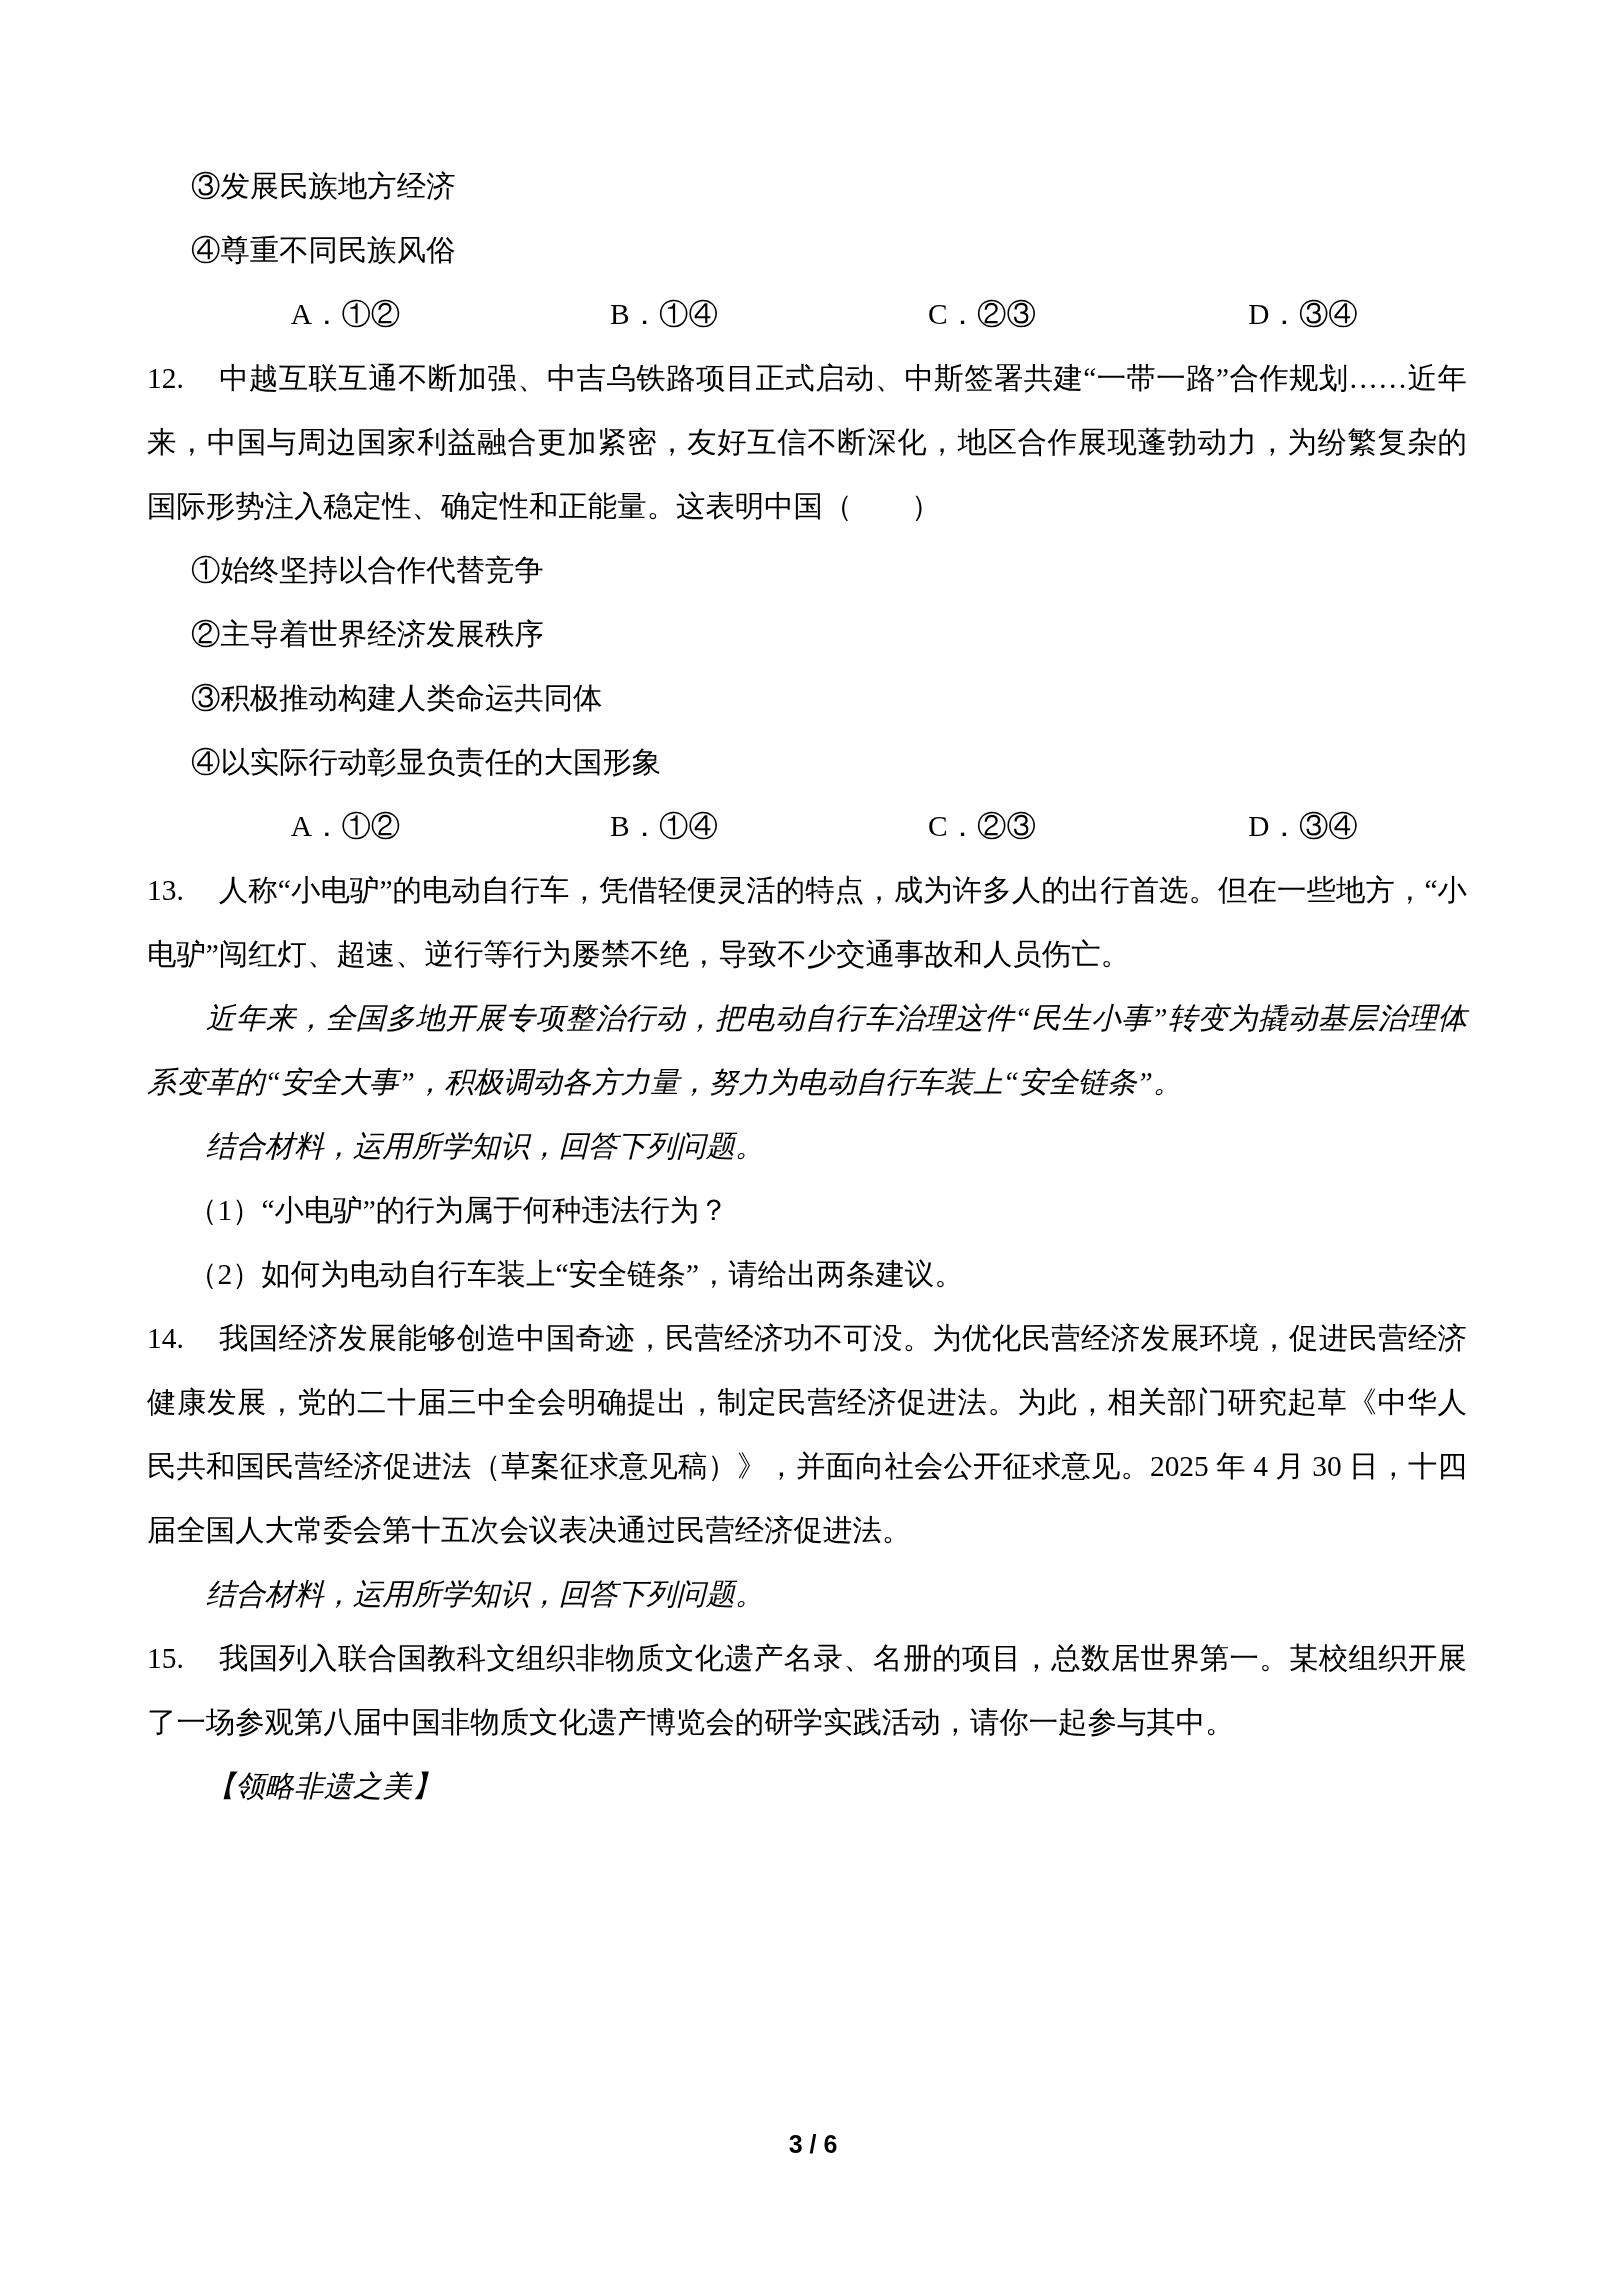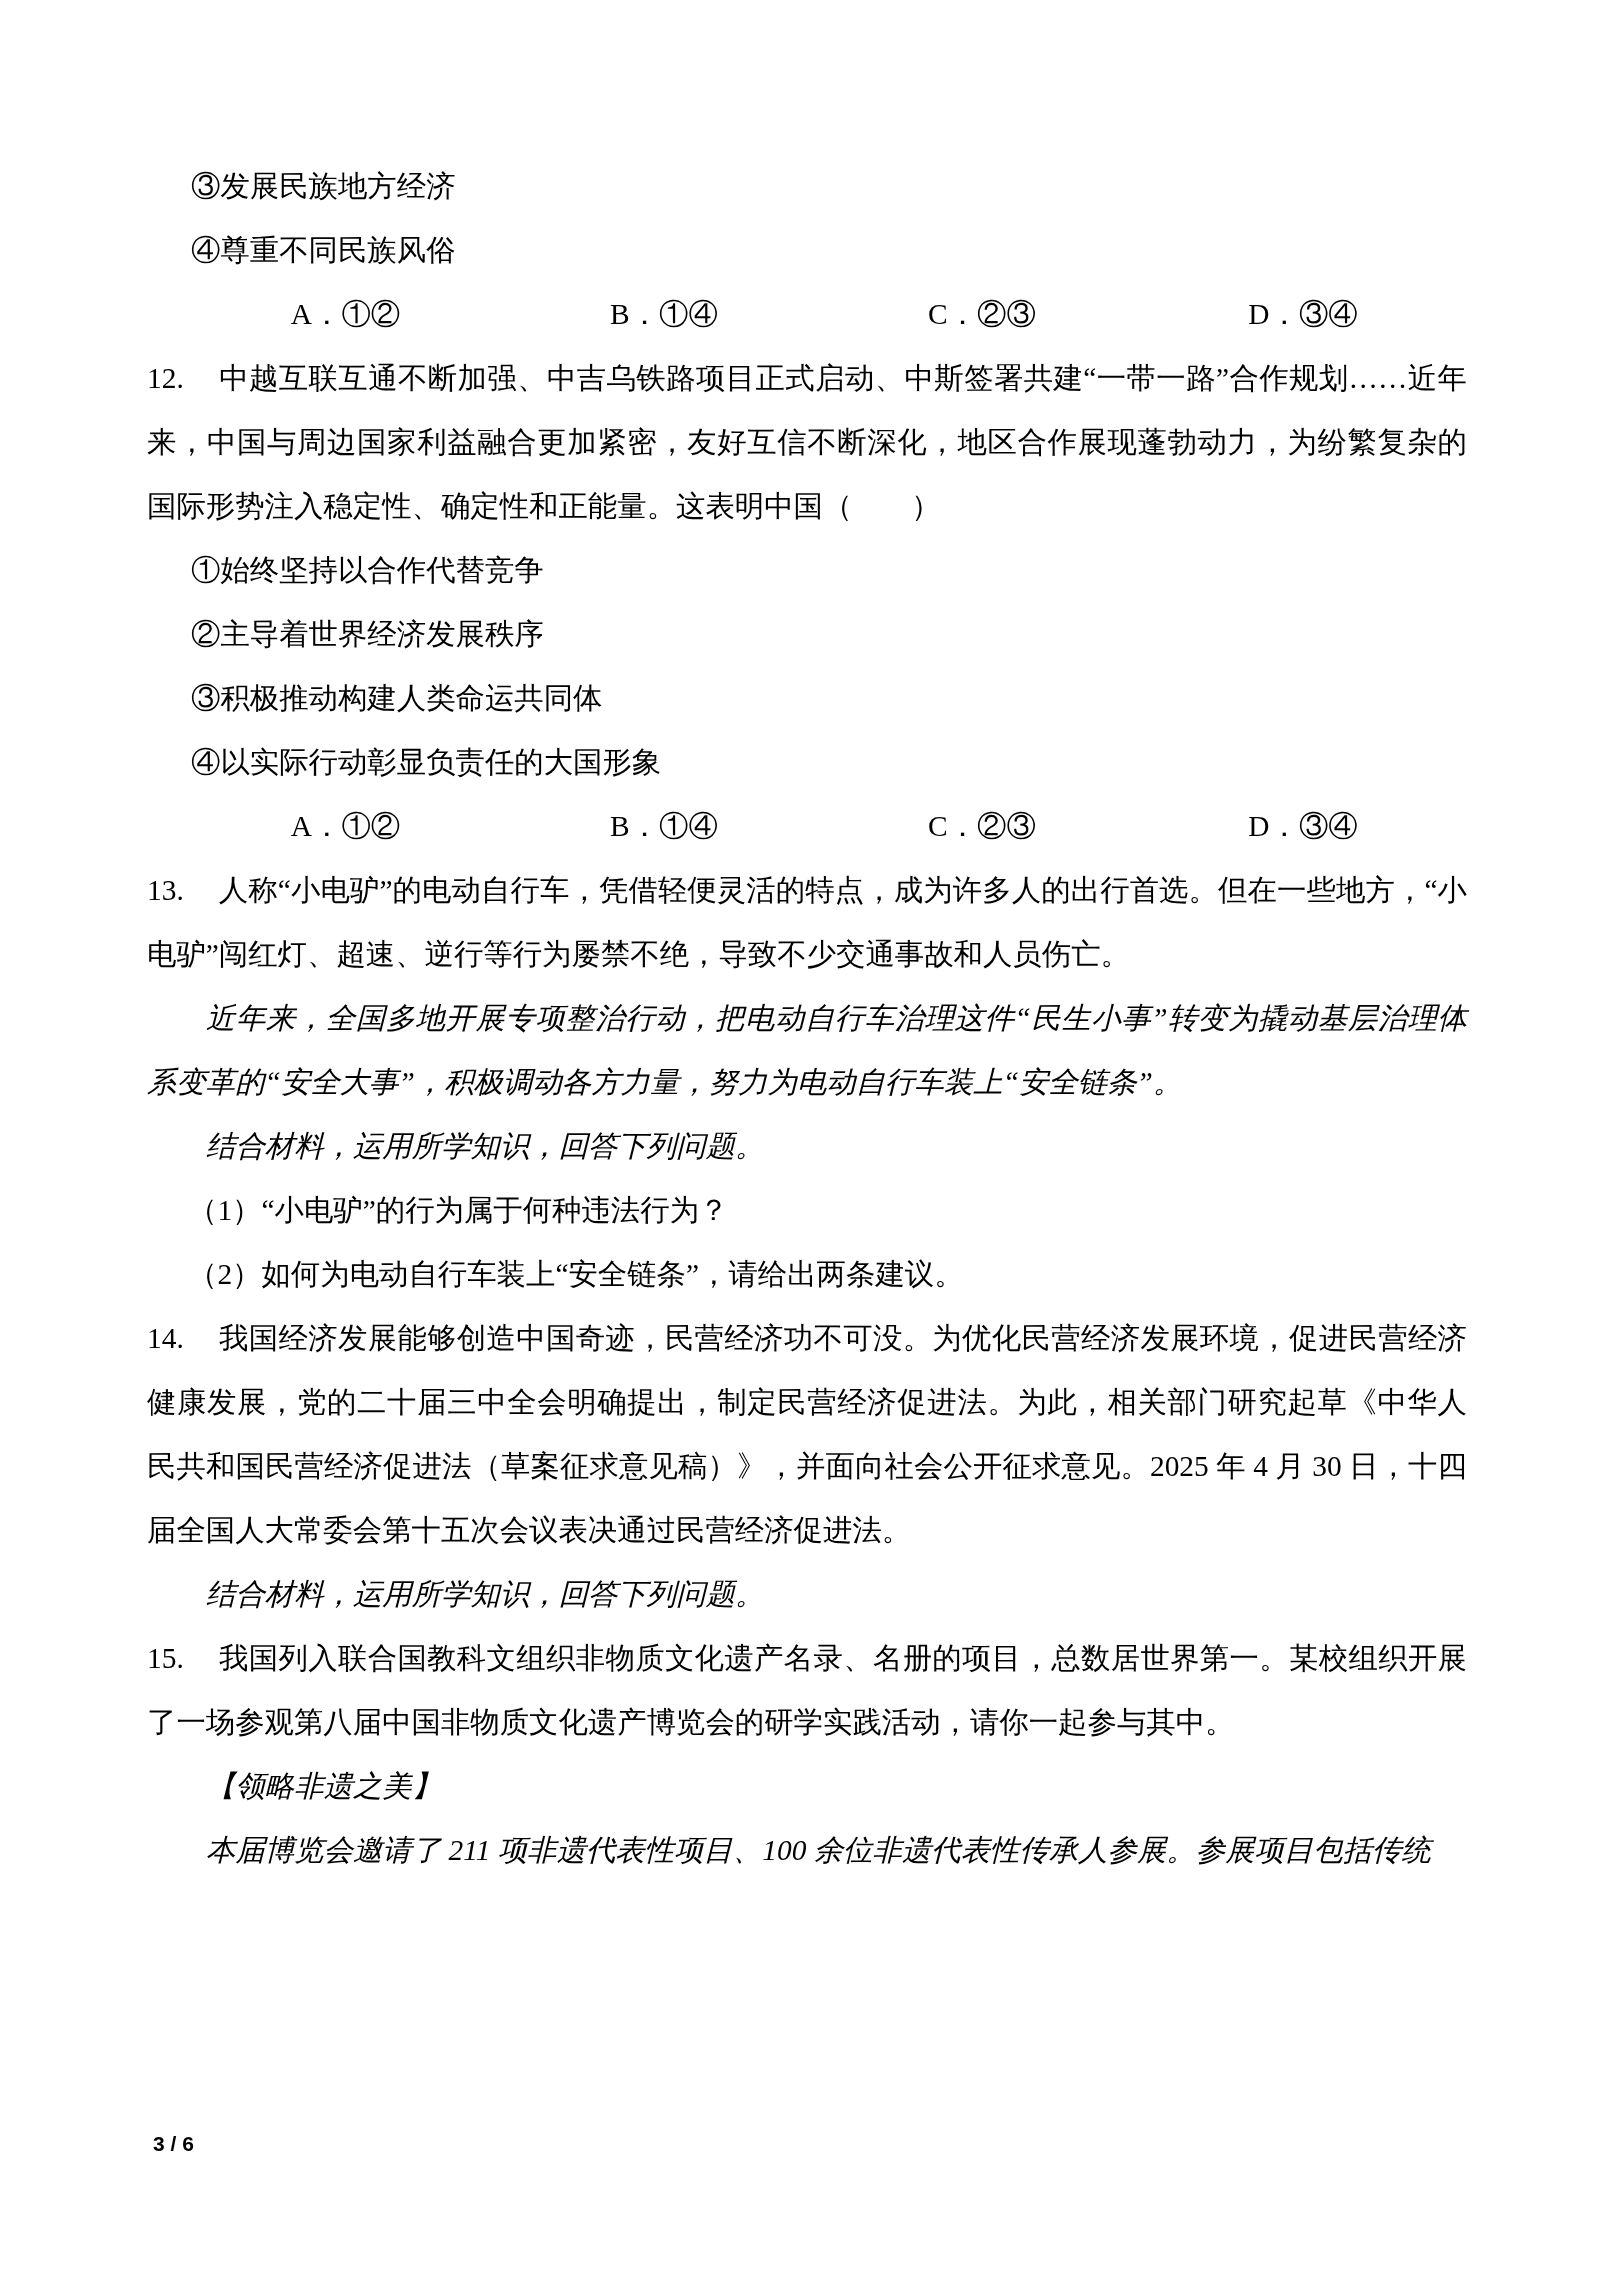--- a/index.html
+++ b/index.html
@@ -49,24 +49,24 @@
       grid-template-columns: 315px 322px 314px auto;
       text-align: center;
     }
     .options-row span { white-space: nowrap; }
 
     .page-num {
       position: absolute;
       left: 153px;
       top: 2125px;
       width: 1320px;
-      text-align: left;
+      text-align: center;
       font-family: "Liberation Sans", "DejaVu Sans", sans-serif;
       font-weight: 700;
-      font-size: 21px;
+      font-size: 25px;
       line-height: 38px;
       color: #000000;
     }
   </style>
 </head>
 <body>
 
 <main class="content">
 
   <section>
@@ -103,19 +103,18 @@
   </section>
 
   <section>
     <p><span class="qnum">14.</span><span>我国经济发展能够创造中国奇迹，民营经济功不可没。为优化民营经济发展环境，促进民营经济健康发展，党的二十届三中全会明确提出，制定民营经济促进法。为此，相关部门研究起草《中华人民共和国民营经济促进法（草案征求意见稿）》，并面向社会公开征求意见。2025 年 4 月 30 日，十四届全国人大常委会第十五次会议表决通过民营经济促进法。</span></p>
     <p class="para-indent">结合材料，运用所学知识，回答下列问题。</p>
   </section>
 
   <section>
     <p><span class="qnum">15.</span><span>我国列入联合国教科文组织非物质文化遗产名录、名册的项目，总数居世界第一。某校组织开展了一场参观第八届中国非物质文化遗产博览会的研学实践活动，请你一起参与其中。</span></p>
     <p class="para-indent">【领略非遗之美】</p>
-    <p class="para-indent">本届博览会邀请了 211 项非遗代表性项目、100 余位非遗代表性传承人参展。参展项目包括传统</p>
   </section>
 
 </main>
 
 <div class="page-num">3 / 6</div>
 
 
 </body></html>

